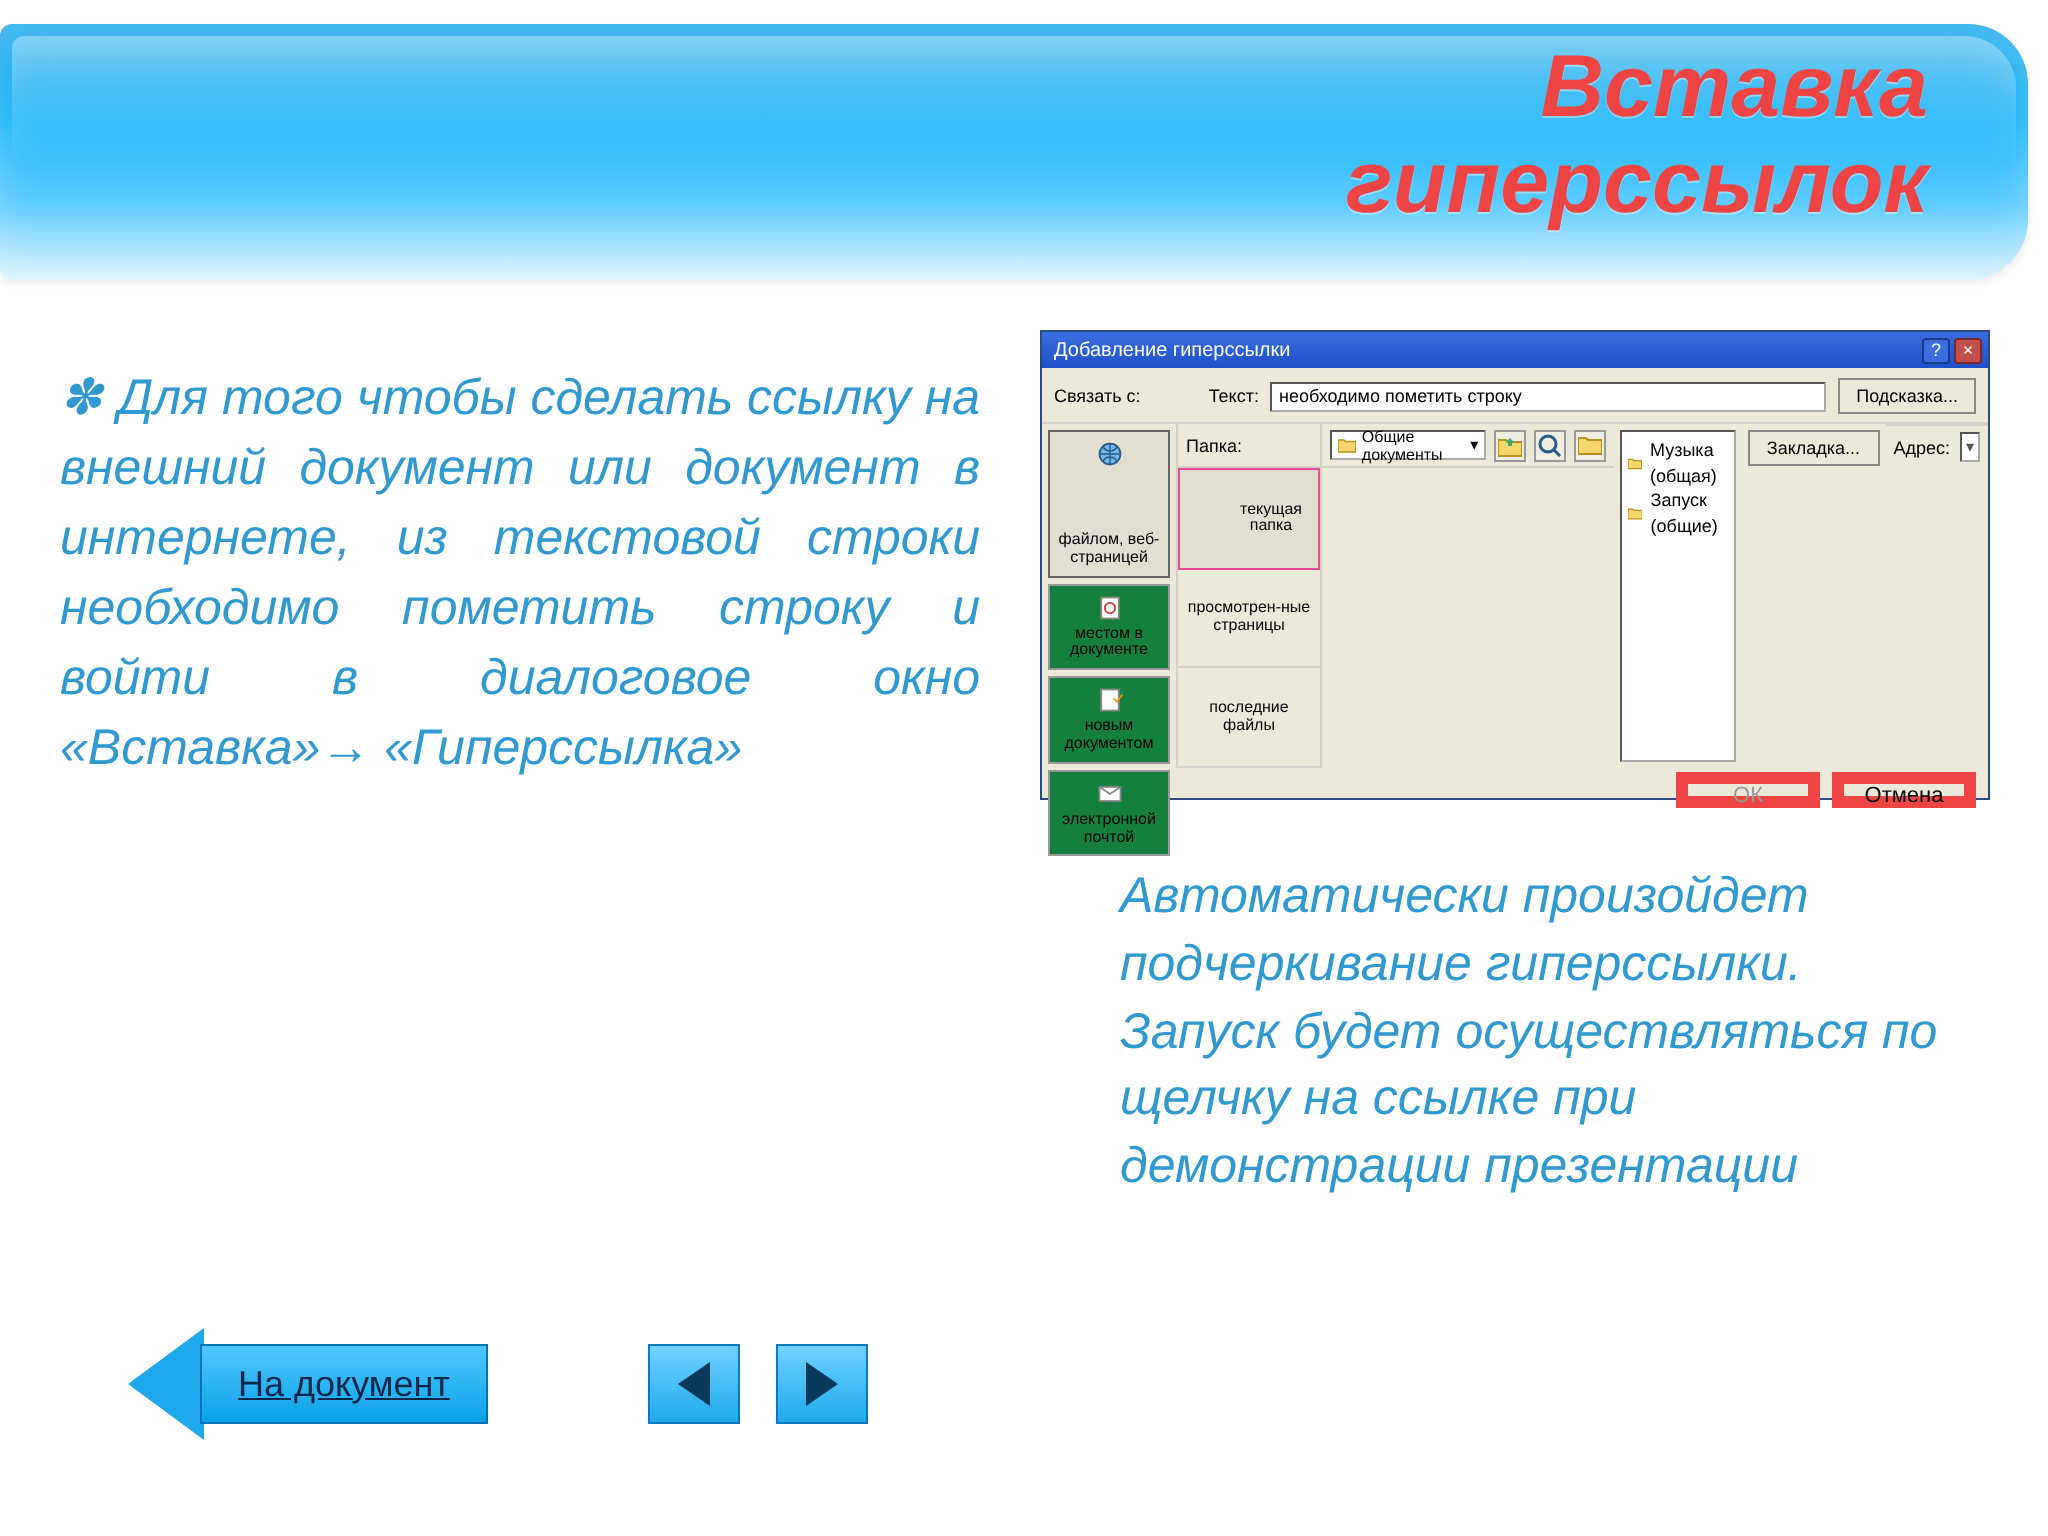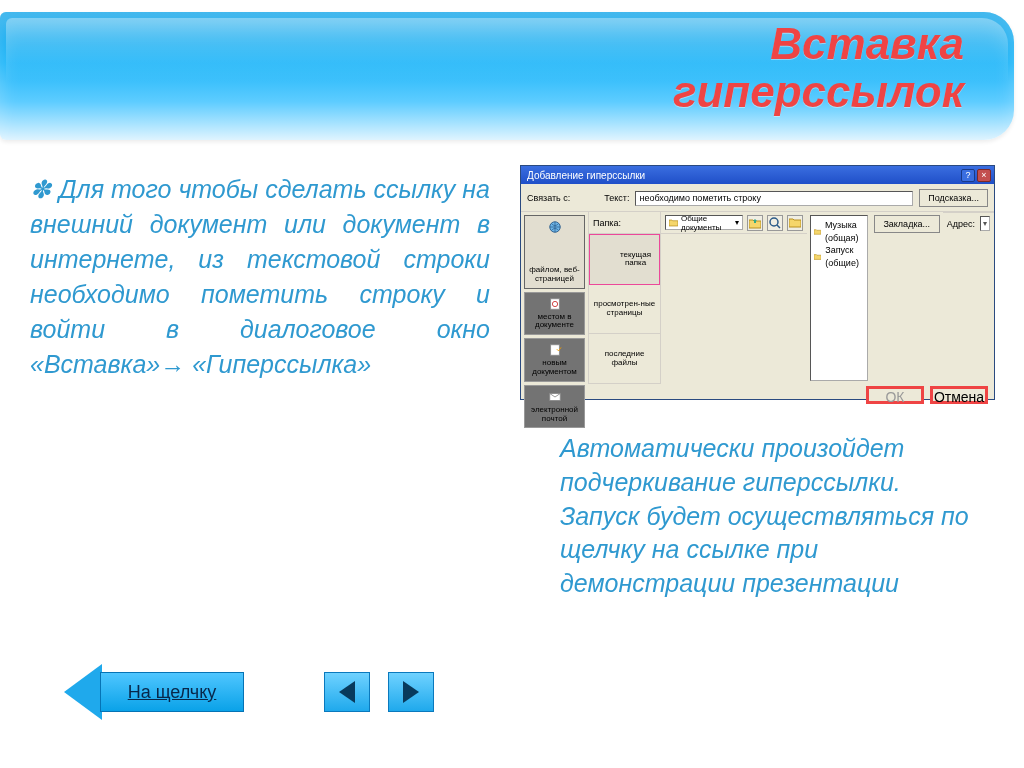--- a/index.html
+++ b/index.html
@@ -35,21 +35,21 @@
     text-align: right;
     font-style: italic;
     font-weight: 700;
     font-size: 44px;
     line-height: 1.1;
     color: #ef4444;
     text-shadow: 0 1px 0 rgba(255,255,255,.4);
   }
   .body-text {
     position: absolute;
-    top: 172px;
+    top: 182px;
     left: 30px;
     width: 460px;
     color: #2f99d0;
     font-style: italic;
     font-size: 25px;
     line-height: 1.4;
     text-align: justify;
   }
   .body-text .bullet {
     color: #2f99d0;
@@ -108,21 +108,21 @@
     display:flex;
     height: 172px;
   }
   .link-tabs {
     width: 68px;
     border-right: 1px solid #d4d0c8;
     padding: 3px;
     display:flex; flex-direction:column; gap:3px;
   }
   .link-tab {
-    border:1px solid #999; background:#737373;
+    border:1px solid #999; background:#15803d;
     text-align:center; padding:4px 1px; font-size:8px; line-height:1.1;
     display:flex; flex-direction:column; align-items:center; gap:2px;
   }
   .link-tab.sel { background:#e2ded0; border-color:#666;gap:32px; }
   .tab-ico { width:16px; height:14px; }
   .mid-col {
     width: 72px;
     border-right: 1px solid #d4d0c8;
     display:flex; flex-direction:column;
   }
@@ -148,21 +148,21 @@
   .side-btns { width:72px; padding:3px; display:flex; flex-direction:column; gap:4px;}
   .side-btn { height:18px; border:1px solid #888; background:#ece9d8; font-size:9px;}
   .addr-row {
     height:22px; border-top:1px solid #d4d0c8; display:flex; align-items:center; gap:5px; padding:0 4px;
   }
   .addr-field { flex:1; height:15px; border:1px inset #aaa; background:#fff; font-size:8px; display:flex; align-items:center; padding:0 2px;}
   .addr-field::after{content:"▾"; margin-left:auto; color:#555;}
   .dlg-footer {
     height:22px; display:flex; justify-content:flex-end; align-items:center; gap:6px; padding:0 6px;
   }
-  .dlg-btn { width:58px; height:18px; border:3px solid #ef4444; background:#ece9d8; font-size:14px; }
+  .dlg-btn { width:72px; height:18px; border:6px solid #ef4444; background:#ece9d8; font-size:11px; }
   .dlg-btn.disabled { color:#999; }
 
   
   .nav-area {
     position:absolute;
     left: 64px;
     bottom: 48px;
     display:flex; align-items:center; gap: 80px;
   }
   .arrow-btn-big {
@@ -314,21 +314,21 @@
   </div>
   <div class="dlg-footer">
     <button class="dlg-btn disabled">ОК</button>
     <button class="dlg-btn">Отмена</button>
   </div>
 </div>
 
 <div class="nav-area">
   <div class="arrow-btn-big">
     <div class="arrow-head"></div>
-    <div class="arrow-body">На щелчку</div>
+    <div class="arrow-body">На документ</div>
   </div>
   <div class="small-navs">
     <div class="small-nav">
       <div class="tri-l"></div>
     </div>
     <div class="small-nav">
       <div class="tri-r"></div>
     </div>
   </div>
 </div>

